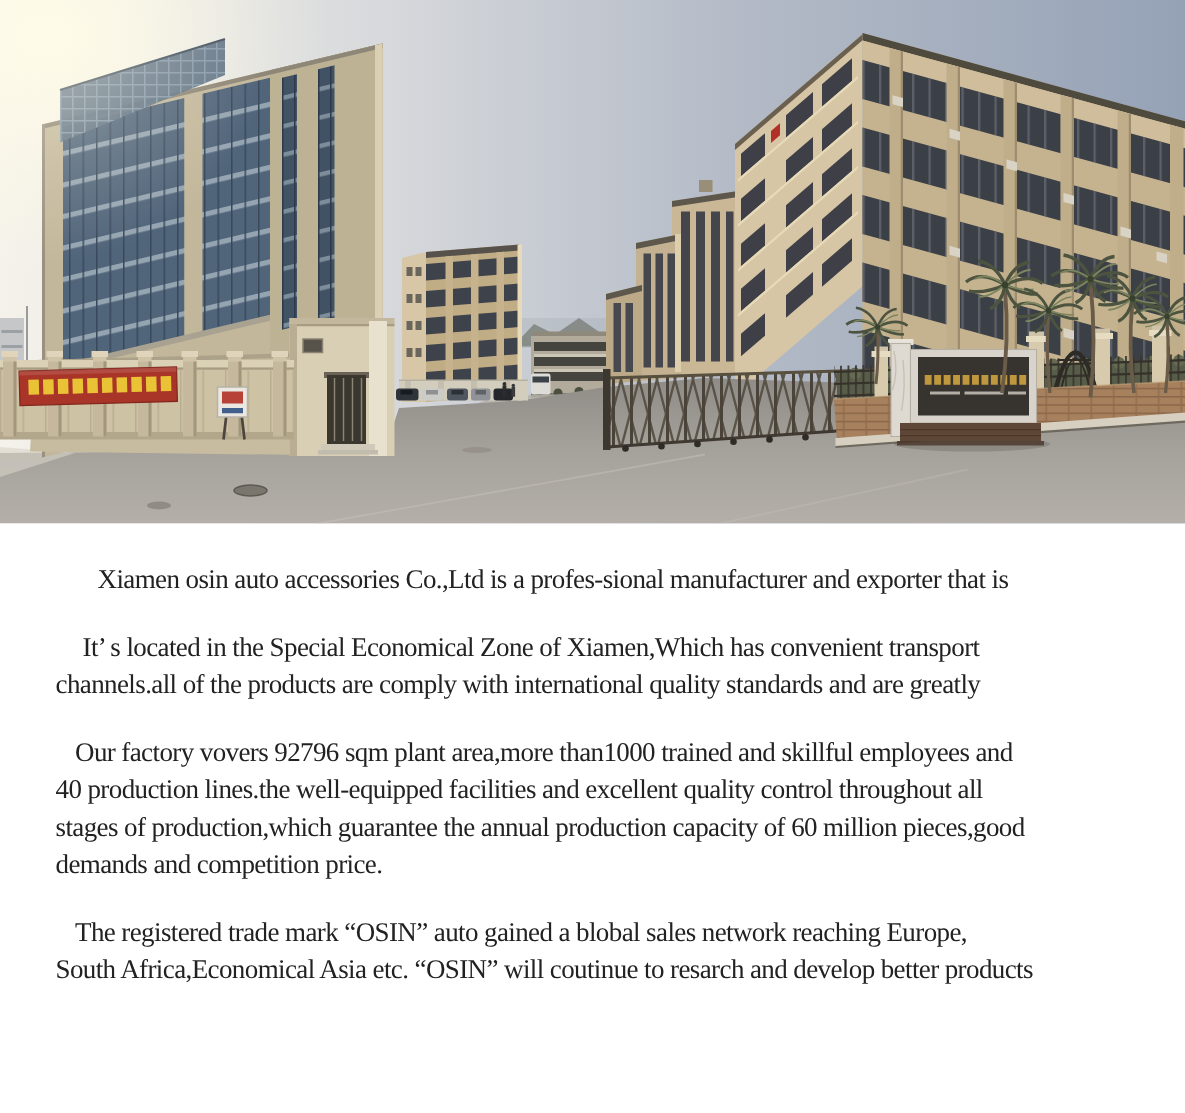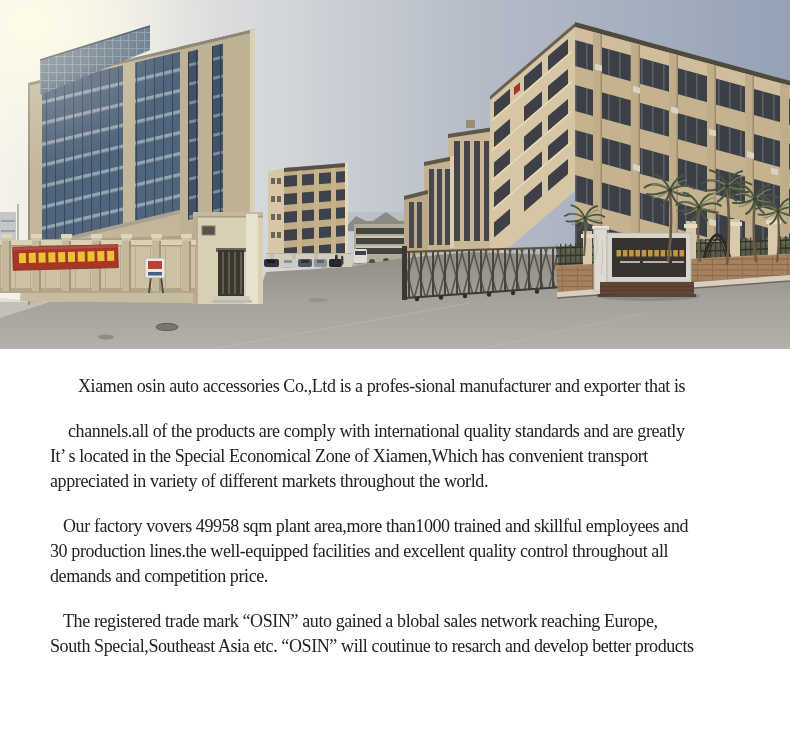--- a/index.html
+++ b/index.html
@@ -1,21 +1,21 @@
 <!DOCTYPE html>
 <html><head>
 <meta charset="utf-8">
 <style>
   html,body{margin:0;padding:0;background:#ffffff;}
   .page{
     width:790px;height:742px;background:#ffffff;overflow:hidden;
     font-family:"Liberation Serif","DejaVu Serif",serif;
   }
   .photo{display:block;width:790px;height:349px;}
-  .about{padding:25px 40px 0 50px;color:#1e1e1e;}
+  .about{padding:25px 40px 0 37px;color:#1e1e1e;}
   .para{margin:0 0 20px 0;padding:0;}
   .line{
     display:block;font-size:18px;line-height:25px;letter-spacing:-0.4px;
     white-space:nowrap;color:#222222;
   }
   .para .line:first-child{text-indent:var(--ind,26px);}
 </style>
 </head>
 <body>
 
@@ -521,28 +521,28 @@
     </g>
 
     <rect x="0" y="0" width="280" height="280" fill="url(#glowGrad)" opacity="0.5"></rect>
   </svg>
 
   <section class="about">
     <p class="para" style="--ind:28px">
       <span class="line">Xiamen osin auto accessories Co.,Ltd is a profes-sional manufacturer and exporter that is</span>
     </p>
     <p class="para" style="--ind:18px">
+      <span class="line">It’ s located in the Special Economical Zone of Xiamen,Which has convenient transport</span>
       <span class="line">channels.all of the products are comply with international quality standards and are greatly</span>
-      <span class="line">It’ s located in the Special Economical Zone of Xiamen,Which has convenient transport</span>
-      <span class="line">appreciated in variety of different markets throughout the world.</span>
     </p>
     <p class="para" style="--ind:13px">
-      <span class="line">Our factory vovers 49958 sqm plant area,more than1000 trained and skillful employees and</span>
-      <span class="line">30 production lines.the well-equipped facilities and excellent quality control throughout all</span>
+      <span class="line">Our factory vovers 92796 sqm plant area,more than1000 trained and skillful employees and</span>
+      <span class="line">40 production lines.the well-equipped facilities and excellent quality control throughout all</span>
+      <span class="line">stages of production,which guarantee the annual production capacity of 60 million pieces,good</span>
       <span class="line">demands and competition price.</span>
     </p>
     <p class="para" style="--ind:13px">
       <span class="line">The registered trade mark  “OSIN”  auto gained a blobal sales network reaching Europe,</span>
-      <span class="line">South Special,Southeast Asia etc.  “OSIN”  will coutinue to resarch and develop better products</span>
+      <span class="line">South Africa,Economical Asia etc.  “OSIN”  will coutinue to resarch and develop better products</span>
     </p>
   </section>
 
 </div>
 
 </body></html>

